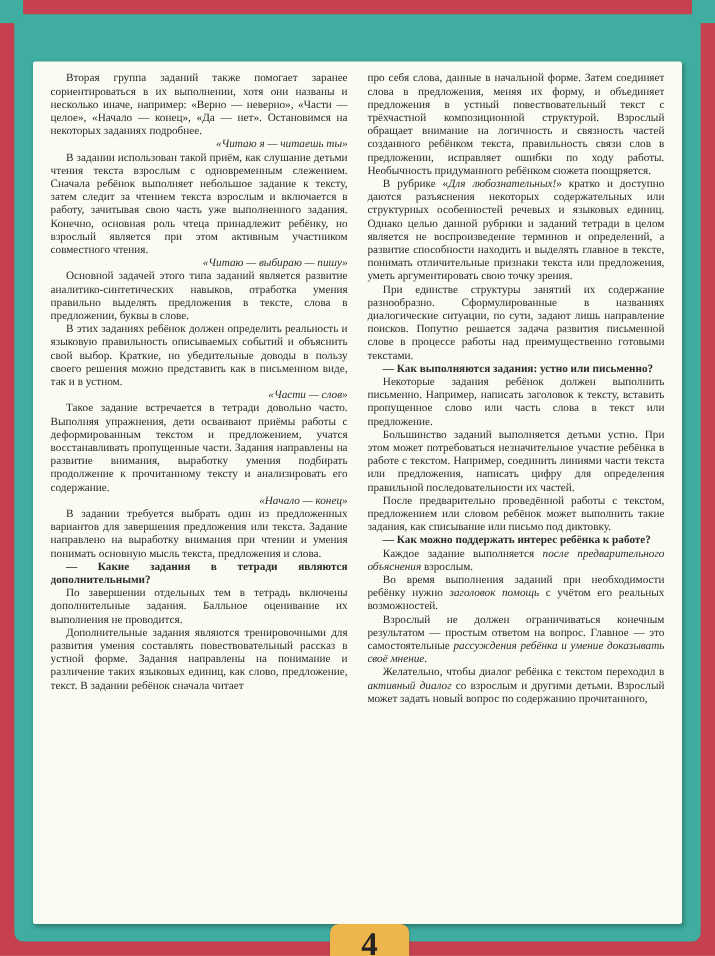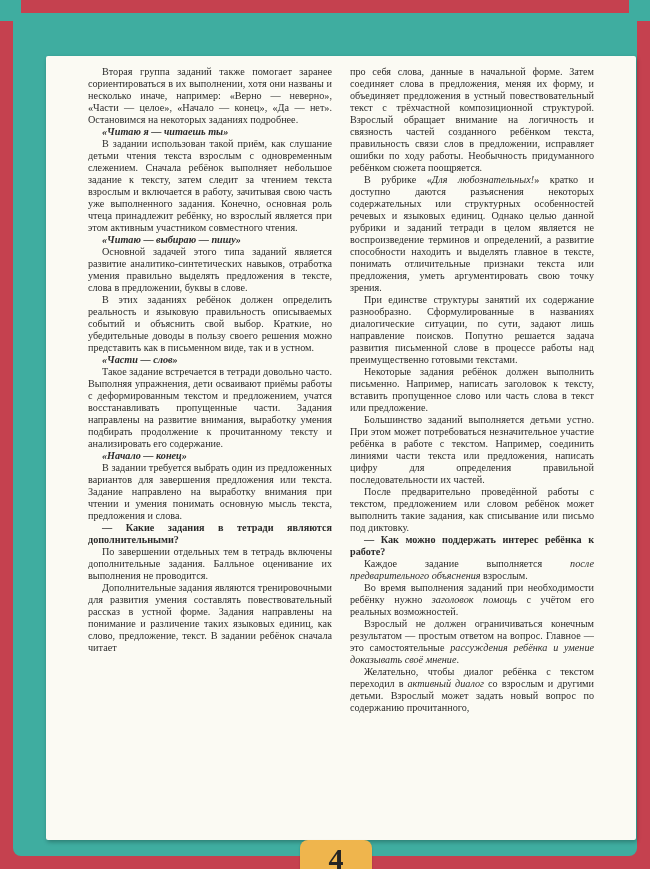--- a/index.html
+++ b/index.html
@@ -26,45 +26,44 @@
   }
   .corner.tl { left: 0; }
   .corner.tr { right: 0; }
   .page {
     position: absolute;
     left: 30px; top: 56px;
     width: 590px; height: 784px;
     background: #fbfaf3;
     border-radius: 2px;
     box-shadow: 1px 2px 4px rgba(0,0,0,0.28);
-    padding: 10px 42px;
+    padding: 10px 16px;
     display: flex;
     gap: 18px;
     overflow: hidden;
-    margin-left: 16px;
   }
   .col {
     width: 50%;
     font-size: 10.2px;
     line-height: 12px;
     color: #2b2b2b;
     text-align: justify;
     overflow: hidden;
   }
   .col p, .col h3 {
     margin: 0;
     font-size: inherit;
     line-height: inherit;
   }
   .blk-p { text-indent: 14px; }
   .blk-p.noindent { text-indent: 0; }
   .blk-h {
     font-style: italic;
-    font-weight: bold;
-    text-align: left;
+    font-weight: normal;
+    text-align: right;
     text-indent: 14px;
     margin: 3px 0 1px 0;
   }
   .blk-q {
     font-weight: bold;
     text-indent: 14px;
     margin: 3px 0 1px 0;
   }
   .it { font-style: italic; }
   .page-tab {
@@ -106,20 +105,21 @@
       <h3 class="blk-h"><span>«Начало — конец»</span></h3>
       <p class="blk-p"><span>В задании требуется выбрать один из предложенных вариантов для завершения предложения или текста. Задание направлено на выработку внимания при чтении и умения понимать основную мысль текста, предложения и слова.</span></p>
       <p class="blk-q"><span>— Какие задания в тетради являются дополнительными?</span></p>
       <p class="blk-p"><span>По завершении отдельных тем в тетрадь включены дополнительные задания. Балльное оценивание их выполнения не проводится.</span></p>
       <p class="blk-p"><span>Дополнительные задания являются тренировочными для развития умения составлять повествовательный рассказ в устной форме. Задания направлены на понимание и различение таких языковых единиц, как слово, предложение, текст. В задании ребёнок сначала читает</span></p>
     </div>
   <div class="col">
       <p class="blk-p noindent"><span>про себя слова, данные в начальной форме. Затем соединяет слова в предложения, меняя их форму, и объединяет предложения в устный повествовательный текст с трёхчастной композиционной структурой. Взрослый обращает внимание на логичность и связность частей созданного ребёнком текста, правильность связи слов в предложении, исправляет ошибки по ходу работы. Необычность придуманного ребёнком сюжета поощряется.</span></p>
       <p class="blk-p"><span>В рубрике «</span><span class="it">Для любознательных!</span><span>» кратко и доступно даются разъяснения некоторых содержательных или структурных особенностей речевых и языковых единиц. Однако целью данной рубрики и заданий тетради в целом является не воспроизведение терминов и определений, а развитие способности находить и выделять главное в тексте, понимать отличительные признаки текста или предложения, уметь аргументировать свою точку зрения.</span></p>
       <p class="blk-p"><span>При единстве структуры занятий их содержание разнообразно. Сформулированные в названиях диалогические ситуации, по сути, задают лишь направление поисков. Попутно решается задача развития письменной слове в процессе работы над преимущественно готовыми текстами.</span></p>
+      <p class="blk-q"><span>— Как выполняются задания: устно или письменно?</span></p>
       <p class="blk-p"><span>Некоторые задания ребёнок должен выполнить письменно. Например, написать заголовок к тексту, вставить пропущенное слово или часть слова в текст или предложение.</span></p>
       <p class="blk-p"><span>Большинство заданий выполняется детьми устно. При этом может потребоваться незначительное участие ребёнка в работе с текстом. Например, соединить линиями части текста или предложения, написать цифру для определения правильной последовательности их частей.</span></p>
       <p class="blk-p"><span>После предварительно проведённой работы с текстом, предложением или словом ребёнок может выполнить такие задания, как списывание или письмо под диктовку.</span></p>
       <p class="blk-q"><span>— Как можно поддержать интерес ребёнка к работе?</span></p>
       <p class="blk-p"><span>Каждое задание выполняется </span><span class="it">после предварительного объяснения</span><span> взрослым.</span></p>
       <p class="blk-p"><span>Во время выполнения заданий при необходимости ребёнку нужно </span><span class="it">заголовок помощь</span><span> с учётом его реальных возможностей.</span></p>
       <p class="blk-p"><span>Взрослый не должен ограничиваться конечным результатом — простым ответом на вопрос. Главное — это самостоятельные </span><span class="it">рассуждения ребёнка и умение доказывать своё мнение</span><span>.</span></p>
       <p class="blk-p"><span>Желательно, чтобы диалог ребёнка с текстом переходил в </span><span class="it">активный диалог</span><span> со взрослым и другими детьми. Взрослый может задать новый вопрос по содержанию прочитанного,</span></p>
     </div>
 </div>

